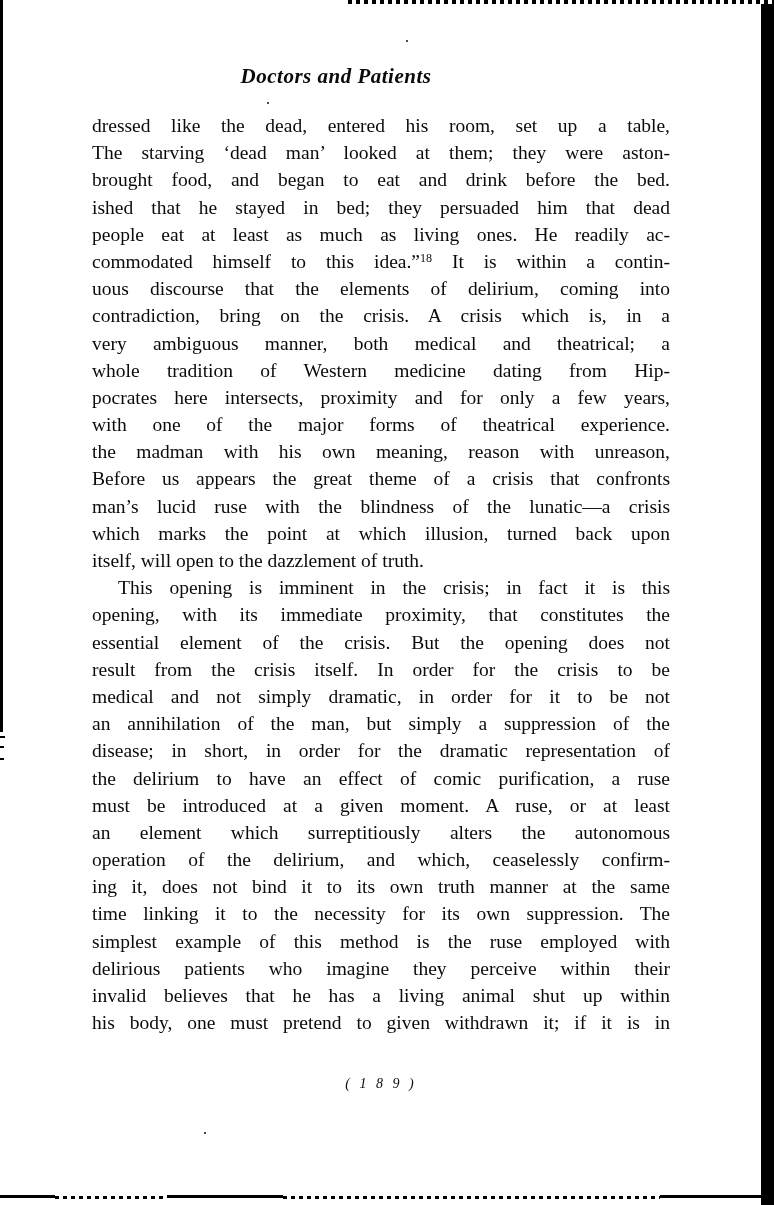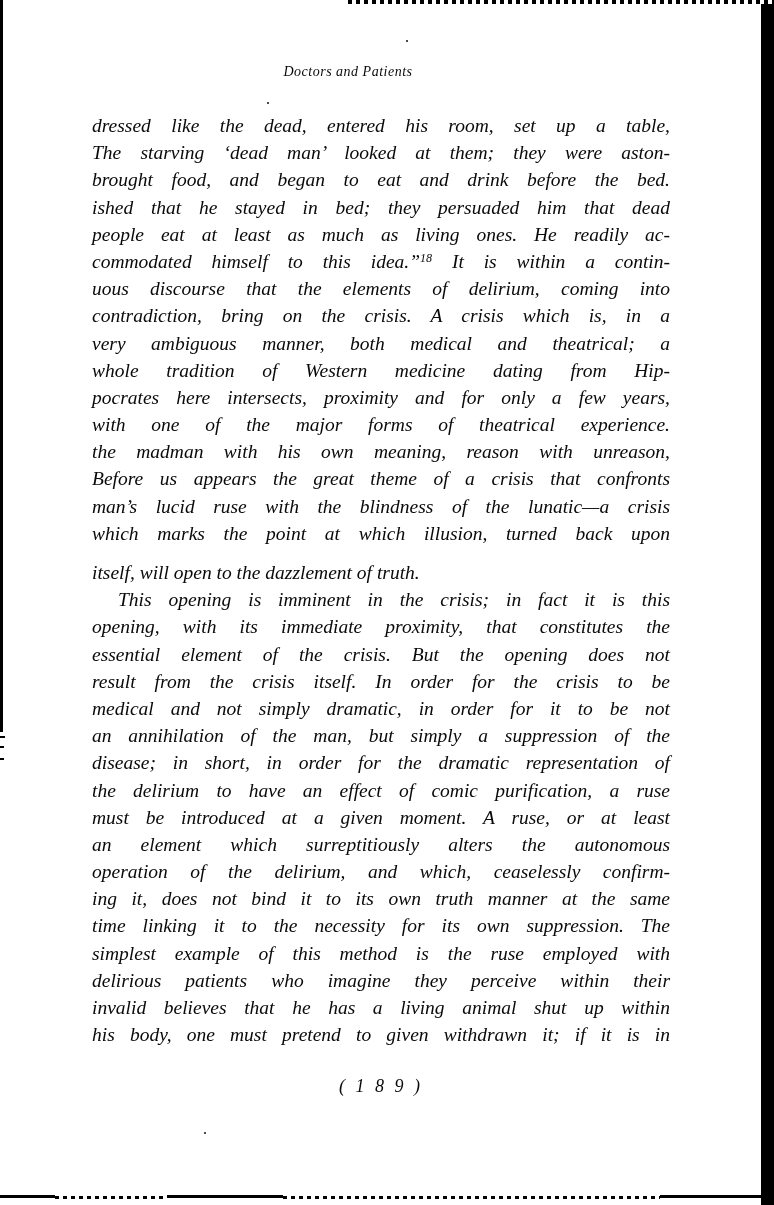--- a/index.html
+++ b/index.html
@@ -14,70 +14,68 @@
     background: #ffffff;
     overflow: hidden;
     font-family: "Liberation Serif", "DejaVu Serif", serif;
     color: #0a0a0a;
   }
 
   
   .running-head {
     position: absolute;
     top: 64px;
-    left: 108px;
+    left: 96px;
     width: 480px;
     text-align: center;
     font-style: italic;
-    font-weight: 400;
-    font-size: 14px;
+    font-weight: 700;
+    font-size: 21px;
     letter-spacing: 0.5px;
   }
 
   
   .body-text {
     position: absolute;
     top: 112px;
     left: 92px;
     width: 578px;
     font-size: 19.5px;
     line-height: 27.2px;
     text-justify: inter-word;
   }
   .line {
     text-align: justify;
     text-align-last: justify;
     white-space: normal;
     height: 27.2px;
     overflow: visible;
-    font-style: italic;
   }
   .line.para-end {
     text-align-last: left;
-    margin-top: 12px;
   }
   .line.indent {
     text-indent: 26px;
   }
   .line sup {
     font-size: 0.62em;
     line-height: 0;
     vertical-align: 6px;
     letter-spacing: 0;
   }
 
   
   .folio {
     position: absolute;
     top: 1076px;
     left: 92px;
     width: 578px;
     text-align: center;
     font-style: italic;
-    font-size: 18px;
+    font-size: 14px;
     letter-spacing: 3px;
   }
 
   
   .artifact { position: absolute; background: #000; }
   .dotted-h {
     background: none;
     background-image: repeating-linear-gradient(90deg, #000 0px, #000 4px, transparent 4px, transparent 8px);
   }
   .top-dotted-line { top: 0; left: 348px; width: 426px; height: 4px; }

